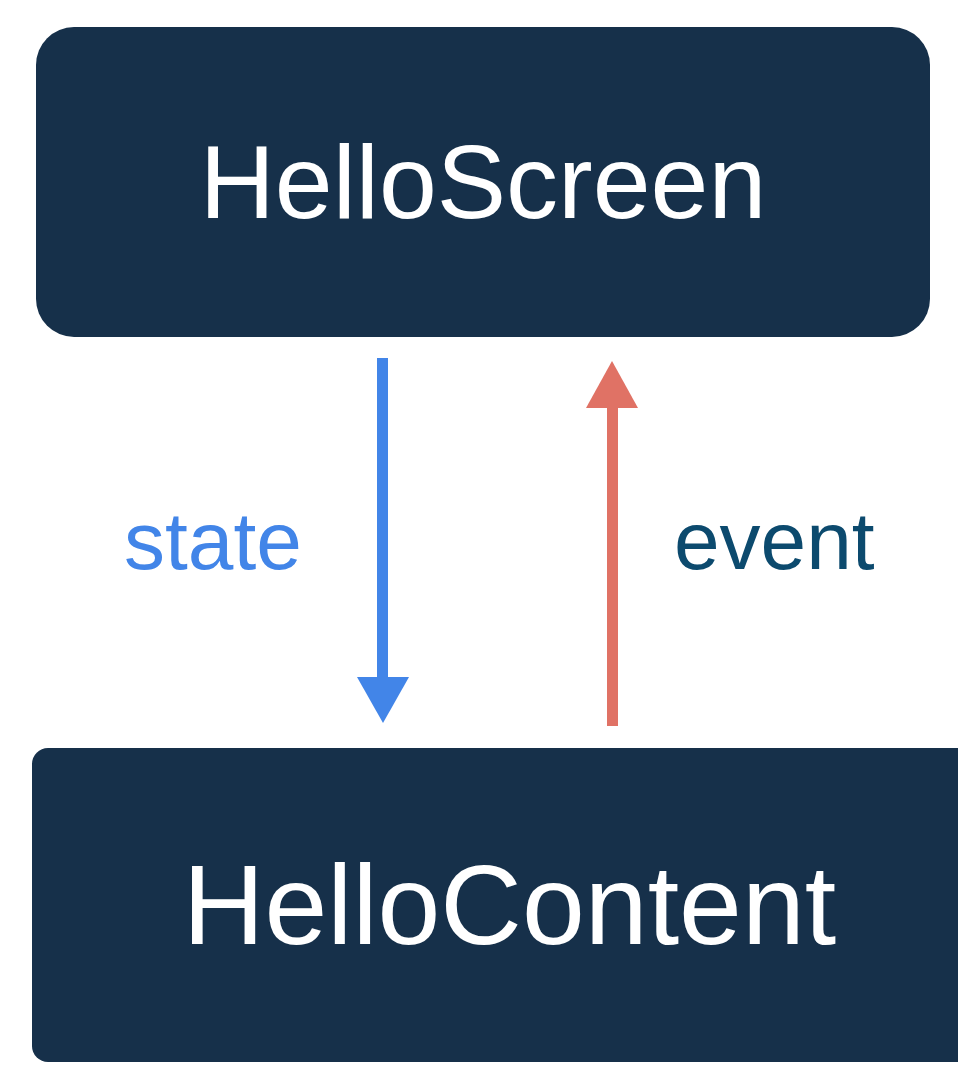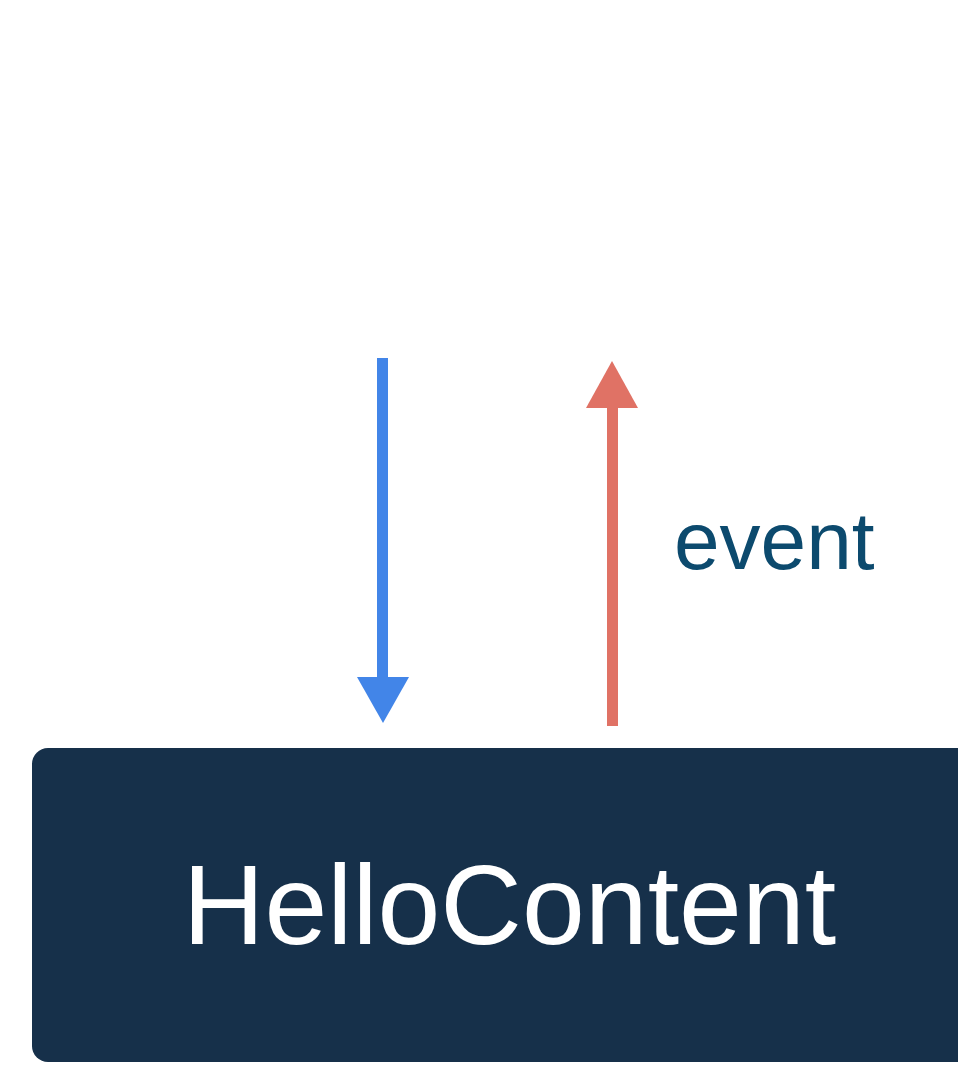--- a/index.html
+++ b/index.html
@@ -88,34 +88,38 @@
     left: 674px;
     top: 500px;
     color: #0c4a6e;
   }
 </style>
 </head>
 <body>
 
 <div id="diagram">
 
+  <div id="box-hello-screen" class="node-box">
+    <span class="node-label">HelloScreen</span>
+  </div>
 
   <div id="box-hello-content" class="node-box">
     <span class="node-label">HelloContent</span>
   </div>
 
   <svg id="arrow-layer" viewBox="0 0 958 1078" width="958" height="1078">
 
     <g>
       <rect x="377" y="358" width="11" height="320" fill="#4285e8"></rect>
       <polygon points="357,677 409,677 383,723" fill="#4285e8"></polygon>
     </g>
 
     <g>
       <rect x="607" y="406" width="11" height="320" fill="#e07265"></rect>
       <polygon points="586,408 638,408 612,361" fill="#e07265"></polygon>
     </g>
   </svg>
 
+  <div id="label-state" class="edge-label">state</div>
 
   <div id="label-event" class="edge-label">event</div>
 
 </div>
 
 </body></html>

